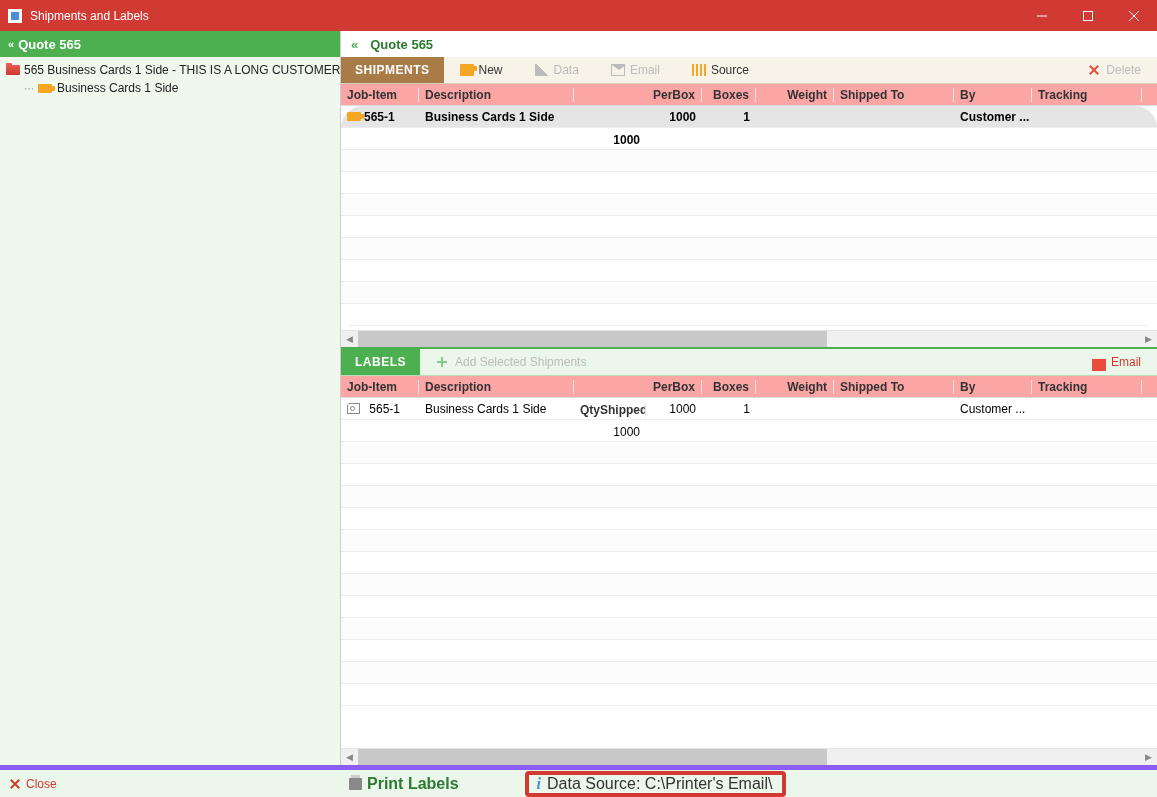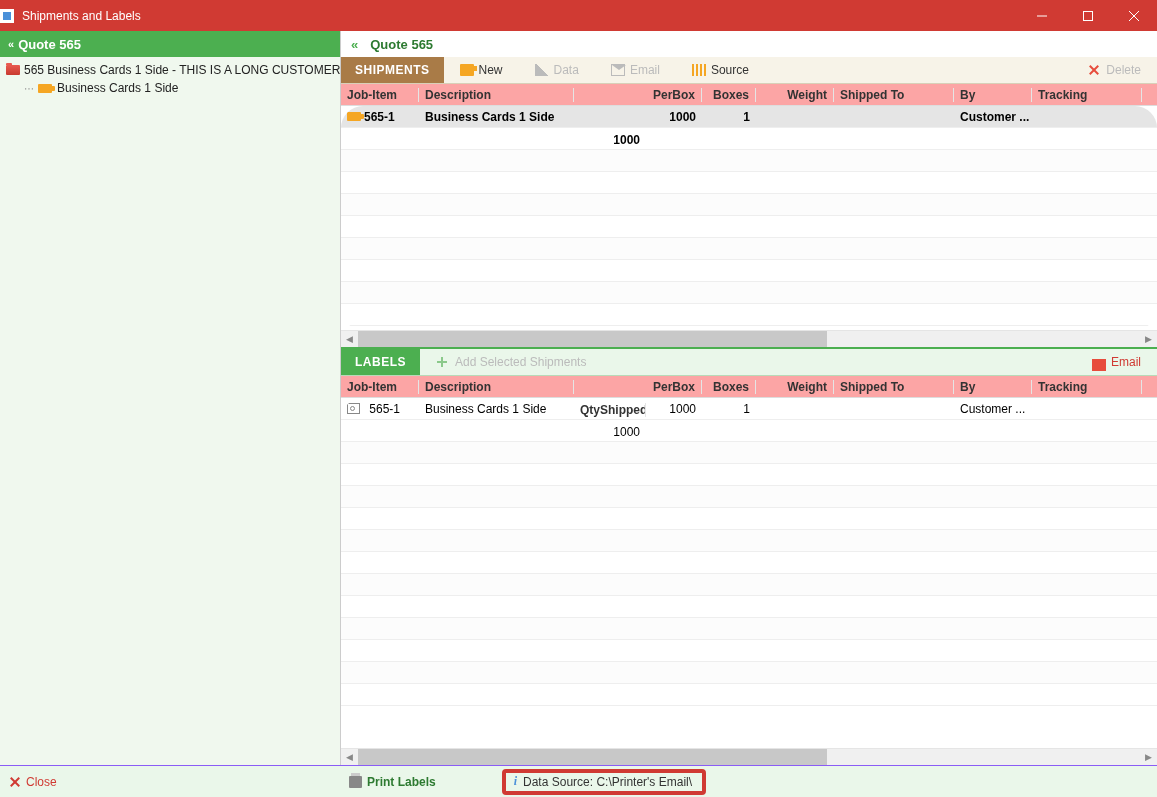--- a/index.html
+++ b/index.html
@@ -1,17 +1,17 @@
 <!DOCTYPE html>
 <html><head>
 <meta charset="utf-8">
 <style>
 * { box-sizing: border-box; margin: 0; padding: 0; }
 body { font-family: "Segoe UI", Tahoma, sans-serif; font-size: 12px; width: 1157px; height: 797px; overflow: hidden; background: #fff; }
-.titlebar { height: 31px; background: #d03a33; color: #fff; display: flex; align-items: center; padding-left: 0; }
+.titlebar { height: 31px; background: #d03a33; color: #fff; display: flex; align-items: center; padding-left: 8px; }
 .titlebar .app-icon { width: 14px; height: 14px; background: #fff; margin-right: 8px; position: relative; }
 .titlebar .app-icon::after { content:''; position:absolute; left:3px; top:3px; right:3px; bottom:3px; background:#4a90d9; }
 .titlebar .title { flex: 1; font-size: 12px; }
 .titlebar .win-controls { display: flex; }
 .titlebar .win-btn { width: 46px; height: 31px; display: flex; align-items: center; justify-content: center; color:#fff; }
 .titlebar .win-btn.close { background: #d03a33; }
 .titlebar .win-btn svg { width: 10px; height: 10px; }
 .main { display: flex; height: 734px; }
 .sidebar { width: 341px; display: flex; flex-direction: column; border-right: 1px solid #ccc; }
 .sidebar-header { height: 26px; background: #4caf50; color: #fff; font-weight: bold; font-size: 13px; display: flex; align-items: center; padding-left: 8px; }
@@ -67,23 +67,23 @@
 .c-shipto { width: 120px; }
 .c-by { width: 78px; }
 .c-track { width: 110px; }
 .scrollbar-h { height: 17px; background: #f0f0f0; display: flex; align-items: center; border-top:1px solid #e5e5e5; }
 .scrollbar-h .arrow { width: 17px; height: 17px; display:flex; align-items:center; justify-content:center; color:#888; font-size:9px; }
 .scrollbar-h .track { flex: 1; height: 17px; background: #f0f0f0; position: relative; }
 .scrollbar-h .thumb { position: absolute; left: 0; width: 60%; height: 100%; background: #c8c8c8; }
 .shipments-grid { height: 263px; overflow:hidden; display:flex; flex-direction:column;}
 .labels-grid { flex:1; overflow:hidden; display:flex; flex-direction:column; border-top:2px solid #4caf50;}
 .grid-body { flex:1; overflow:hidden;border-radius:22px; }
-.footer { height: 32px; display: flex; background: #eaf7ea; border-top: 1px solid #8b5cf6; }
+.footer { height: 32px; display: flex; background: #eaf7ea; border-top: 5px solid #8b5cf6; }
 .footer .left { width: 341px; display: flex; align-items: center; padding-left: 10px; gap: 6px; color: #d03a33; font-size: 12px; }
-.footer .right { flex: 1; display: flex; align-items: center; padding-left: 8px; gap: 6px; font-size: 12px; }
+.footer .right { flex: 1; display: flex; align-items: center; padding-left: 8px; gap: 6px; font-size: 16px; }
 .footer .print { font-weight: bold; color: #2d7a31; display:flex; align-items:center; gap:5px; }
 .footer .ico-print { width:13px; height:12px; background:#888; border-radius:1px; position:relative;}
 .footer .ico-print::before { content:''; position:absolute; top:-3px; left:2px; right:2px; height:3px; background:#ccc;}
 .footer .ds-box { margin-left: 60px; border: 4px solid #d03a33; border-radius: 4px; padding: 2px 10px 2px 8px; display: flex; align-items: center; gap: 6px; color:#333; height:26px; }
 .footer .ds-box .i { color: #4a90d9; font-style: italic; font-family: Georgia, serif; font-weight:bold; }
 .ico-close { position:relative; width:10px; height:10px; }
 .ico-close::before,.ico-close::after { content:''; position:absolute; left:4px; top:-1px; width:2px; height:12px; background:#d03a33; }
 .ico-close::before { transform:rotate(45deg);} .ico-close::after { transform:rotate(-45deg);}
 .icon-label { width:13px; height:11px; background:#fff; border:1px solid #888; position:relative;}
 .icon-label::after{content:'';position:absolute;left:2px;top:2px;width:3px;height:3px;border:1px solid #888;border-radius:50%;}

